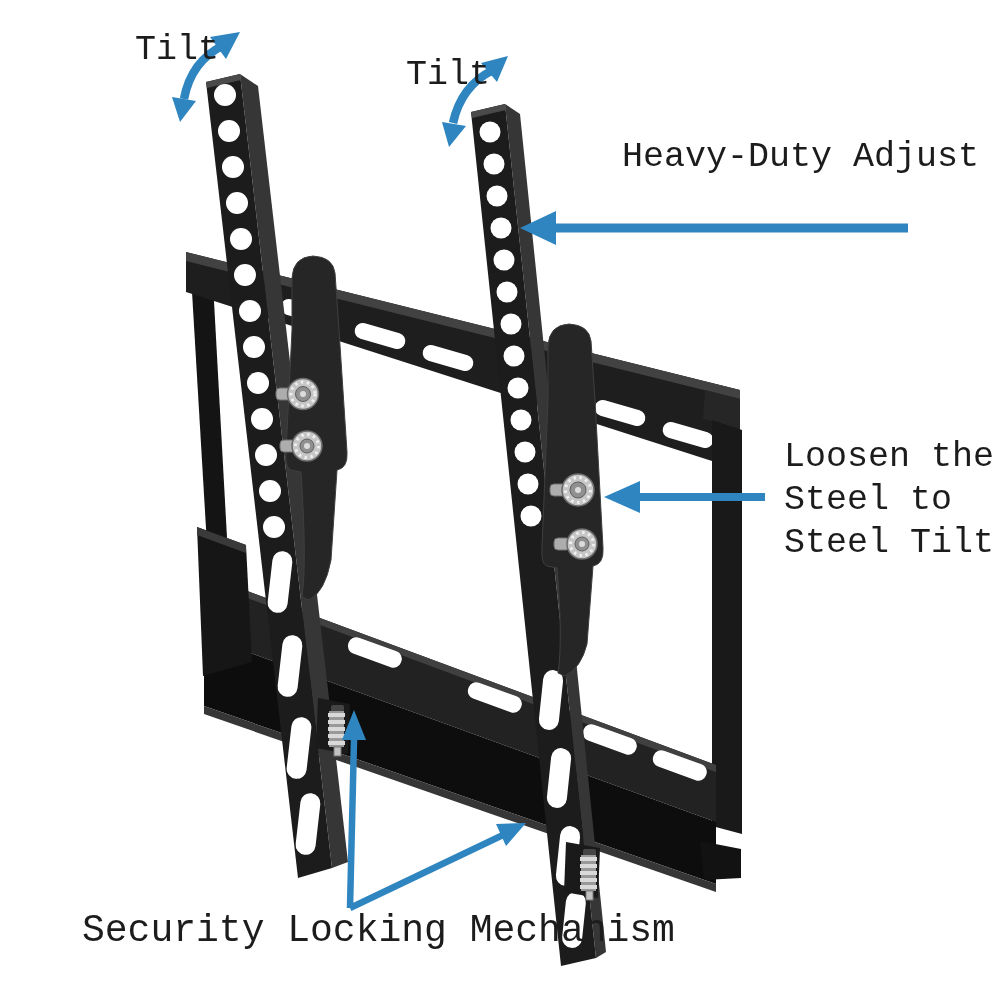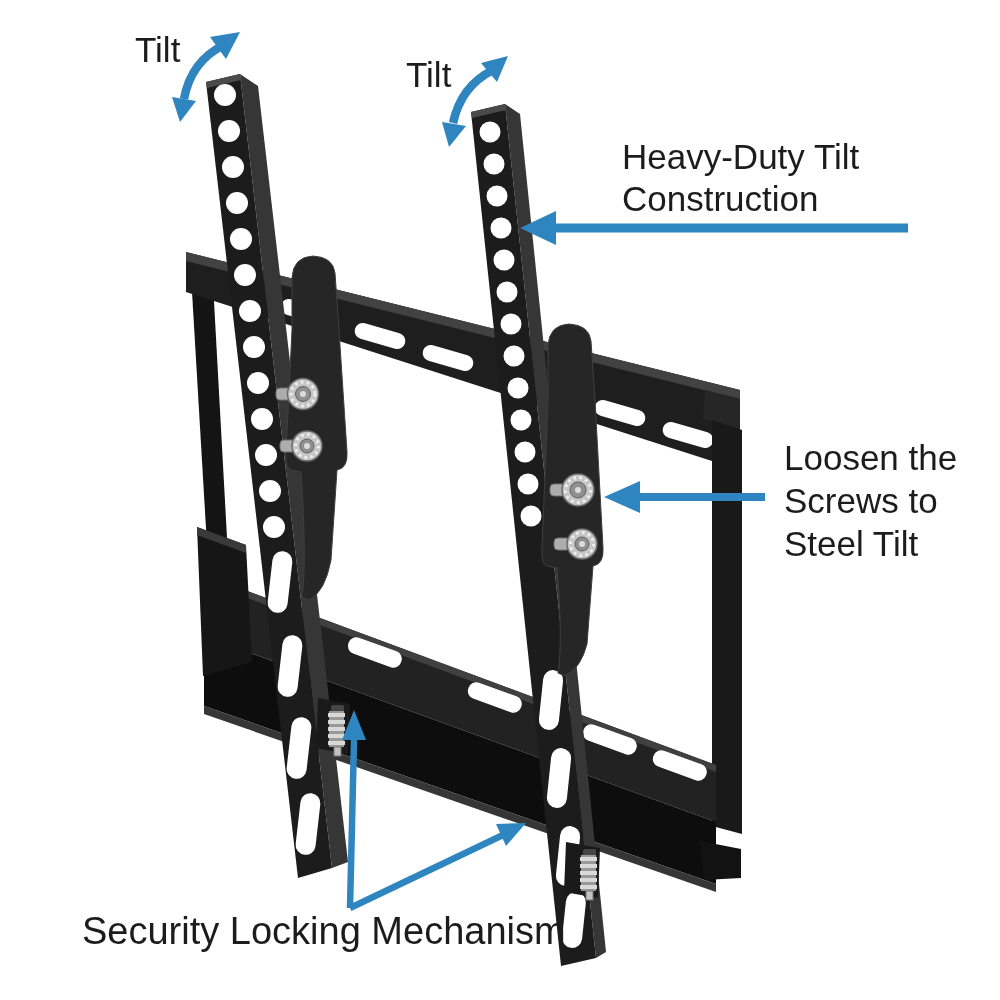--- a/index.html
+++ b/index.html
@@ -1,18 +1,18 @@
 <!DOCTYPE html>
 <html><head>
 <meta charset="utf-8">
 <style>
   html,body{margin:0;padding:0;background:#ffffff;}
   .stage{
     position:relative;width:1000px;height:1000px;background:#ffffff;overflow:hidden;
-    font-family:Liberation Sans, sans-serif;
+    font-family:Liberation Mono, monospace;
   }
   .stage svg{position:absolute;left:0;top:0;}
   .label{
     position:absolute;color:#1c1c1c;font-weight:400;letter-spacing:0;
     white-space:nowrap;
   }
   .label .lline{display:block;}
   .lbl-tilt{font-size:35px;line-height:38px;}
   .lbl-heavy{font-size:35px;line-height:42px;}
   .lbl-loosen{font-size:35px;line-height:43px;}
@@ -212,27 +212,26 @@
 
   <div class="label lbl-tilt" style="left:135px;top:31px">
     <span class="lline">Tilt</span>
   </div>
 
   <div class="label lbl-tilt" style="left:406px;top:56px">
     <span class="lline">Tilt</span>
   </div>
 
   <div class="label lbl-heavy" style="left:622px;top:136px">
-    <span class="lline">Heavy-Duty Tilt</span>
-    <span class="lline">Construction</span>
+    <span class="lline">Heavy-Duty Adjust</span>
   </div>
 
   <div class="label lbl-loosen" style="left:784px;top:436px">
     <span class="lline">Loosen the</span>
-    <span class="lline">Screws to</span>
+    <span class="lline">Steel to</span>
     <span class="lline">Steel Tilt</span>
   </div>
 
   <div class="label lbl-security" style="left:82px;top:911px">
     <span class="lline">Security Locking Mechanism</span>
   </div>
 
 </div>
 
 </body></html>

